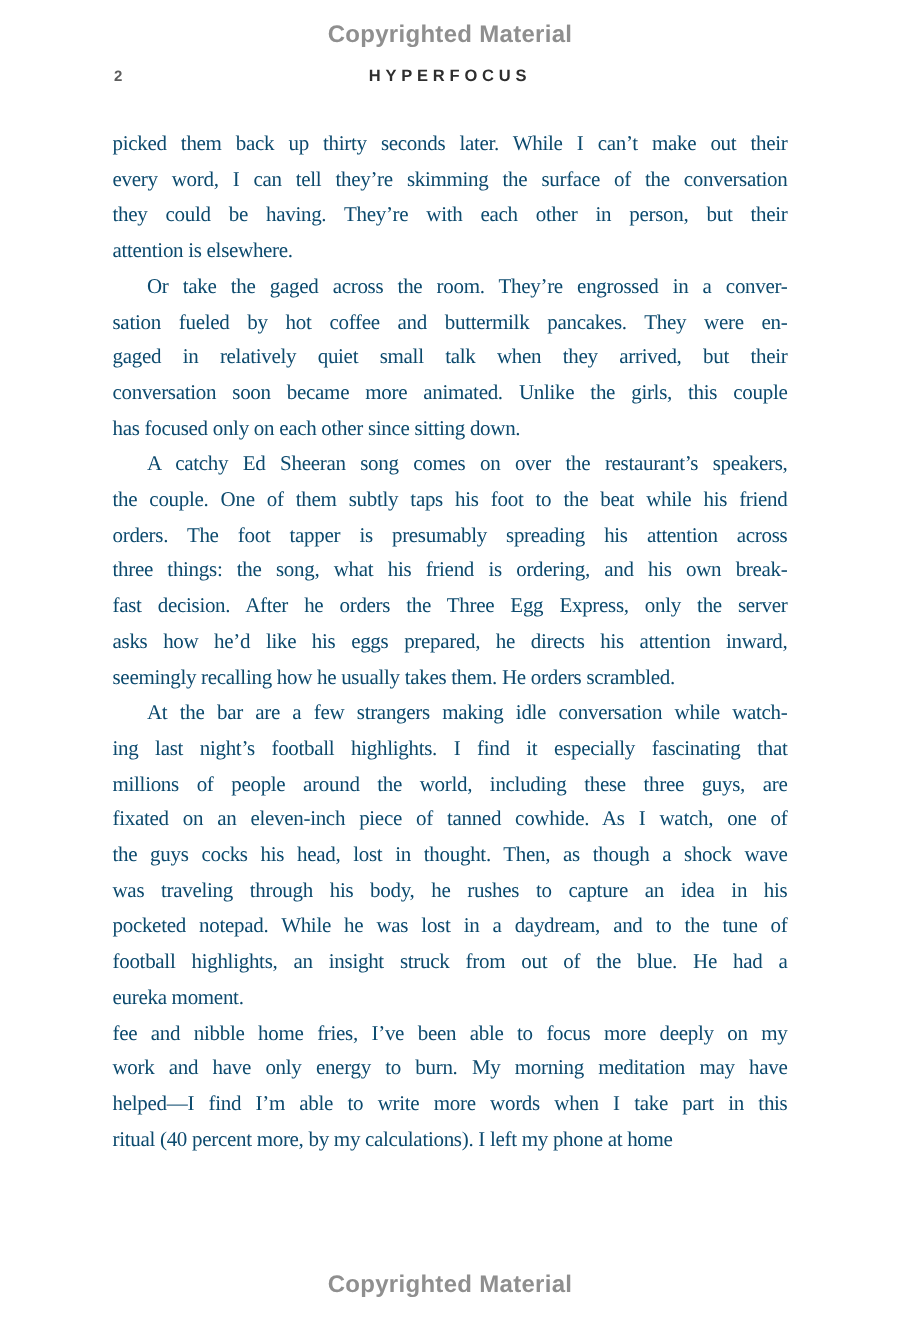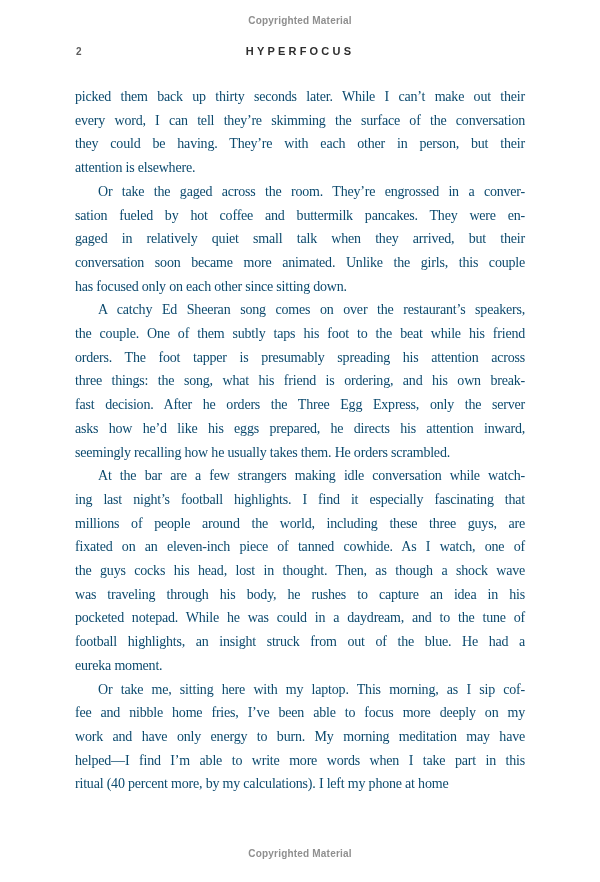--- a/index.html
+++ b/index.html
@@ -8,21 +8,21 @@
     background: #ffffff;
     position: relative;
     font-family: "Liberation Serif", serif;
     overflow: hidden;
   }
   .copyright-notice {
     position: absolute;
     left: 0; width: 600px;
     text-align: center;
     font-family: "Liberation Sans", sans-serif;
-    font-size: 10px;
+    font-size: 16px;
     font-weight: 700;
     color: #8f8f8f;
     letter-spacing: 0.2px;
   }
   .copyright-top { top: 15px; }
   .copyright-bottom { top: 848px; }
 
   .header-row {
     position: absolute;
     top: 45px; left: 75px;
@@ -95,26 +95,25 @@
       <div class="line">asks how he’d like his eggs prepared, he directs his attention inward,</div>
       <div class="line last">seemingly recalling how he usually takes them. He orders scrambled.</div>
     </div>
     <div>
       <div class="line indent">At the bar are a few strangers making idle conversation while watch-</div>
       <div class="line">ing last night’s football highlights. I find it especially fascinating that</div>
       <div class="line">millions of people around the world, including these three guys, are</div>
       <div class="line">fixated on an eleven-inch piece of tanned cowhide. As I watch, one of</div>
       <div class="line">the guys cocks his head, lost in thought. Then, as though a shock wave</div>
       <div class="line">was traveling through his body, he rushes to capture an idea in his</div>
-      <div class="line">pocketed notepad. While he was could in a daydream, and to the tune of</div>
+      <div class="line">pocketed notepad. While he was lost in a daydream, and to the tune of</div>
       <div class="line">football highlights, an insight struck from out of the blue. He had a</div>
       <div class="line last">eureka moment.</div>
     </div>
     <div>
-      <div class="line indent">Or take me, sitting here with my laptop. This morning, as I sip cof-</div>
       <div class="line">fee and nibble home fries, I’ve been able to focus more deeply on my</div>
       <div class="line">work and have only energy to burn. My morning meditation may have</div>
       <div class="line">helped—I find I’m able to write more words when I take part in this</div>
       <div class="line last">ritual (40 percent more, by my calculations). I left my phone at home</div>
     </div>
   </div>
 
 <div class="copyright-notice copyright-bottom">Copyrighted Material</div>
 
 </body></html>

